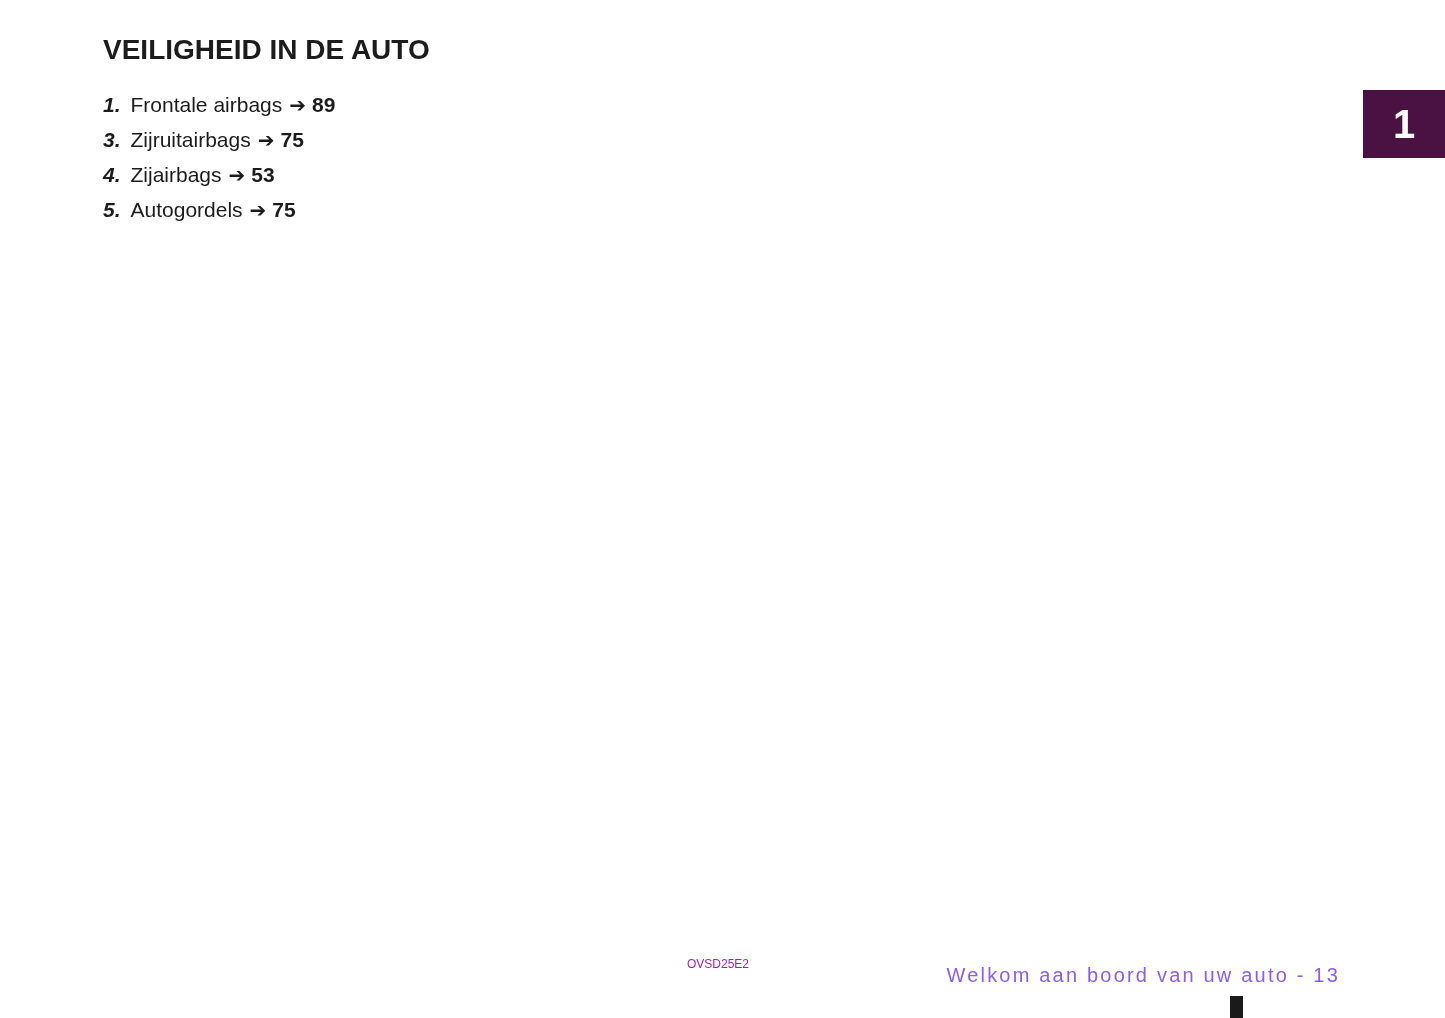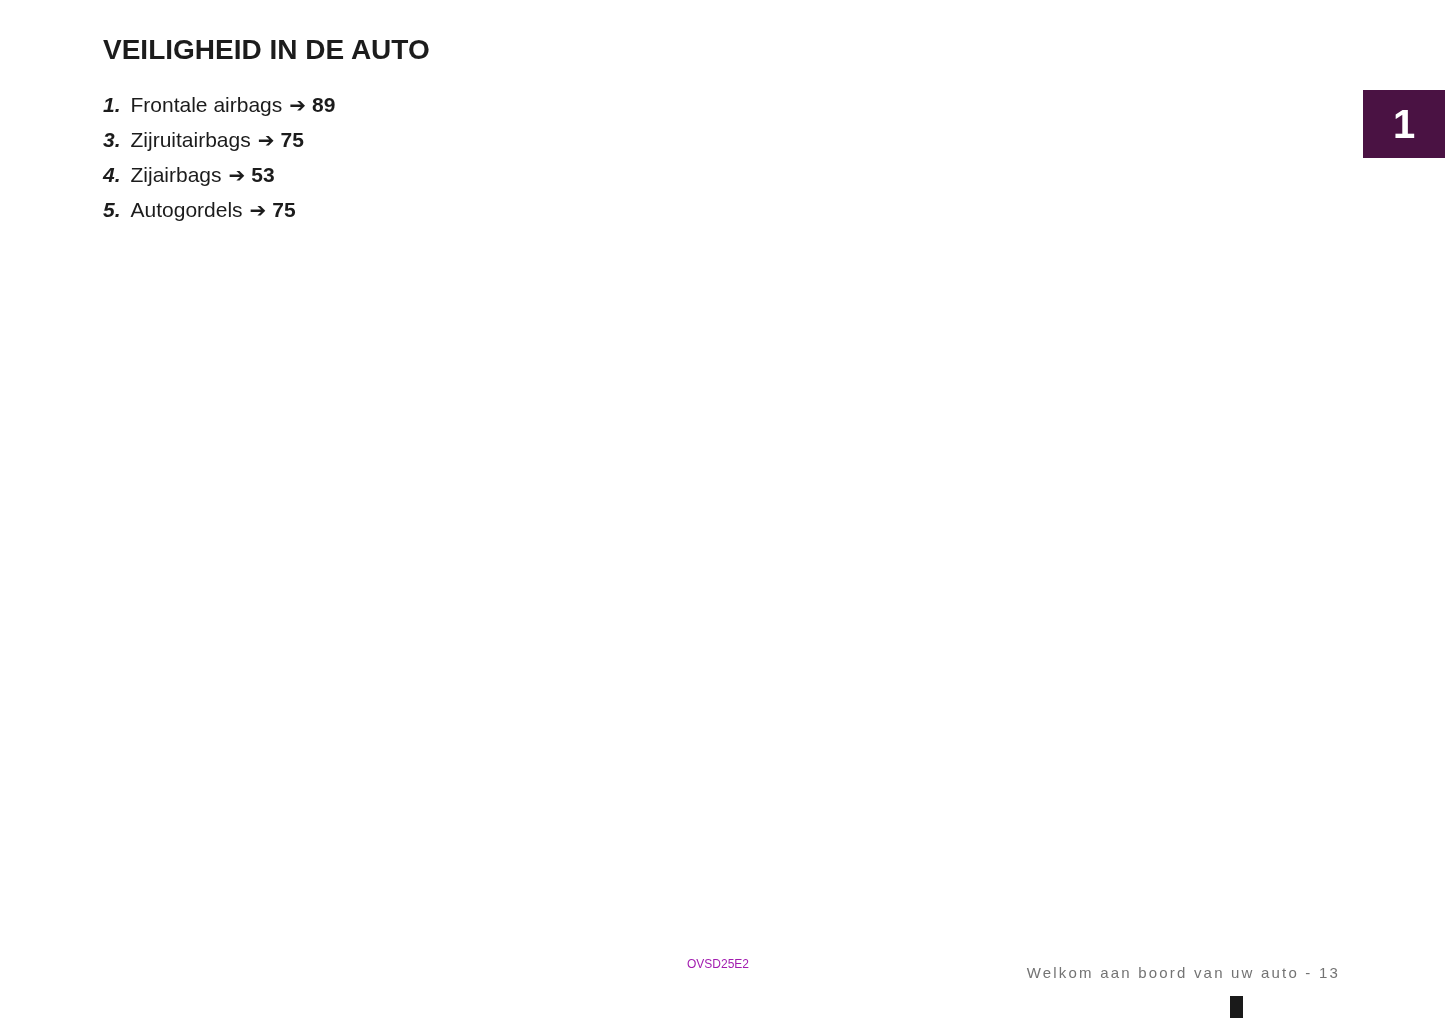--- a/index.html
+++ b/index.html
@@ -76,23 +76,23 @@
     position: absolute;
     left: 687px;
     top: 957px;
     font-size: 12px;
     color: #a21caf;
   }
   .footer-caption {
     position: absolute;
     right: 105px;
     top: 964px;
-    font-size: 15px;
+    font-size: 20px;
     letter-spacing: 2.2px;
-    color: #737373;
+    color: #8b5cf6;
   }
   .footer-mark {
     position: absolute;
     left: 1230px;
     top: 996px;
     width: 13px;
     height: 22px;
     background: #1a1a1a;
   }
 </style>

